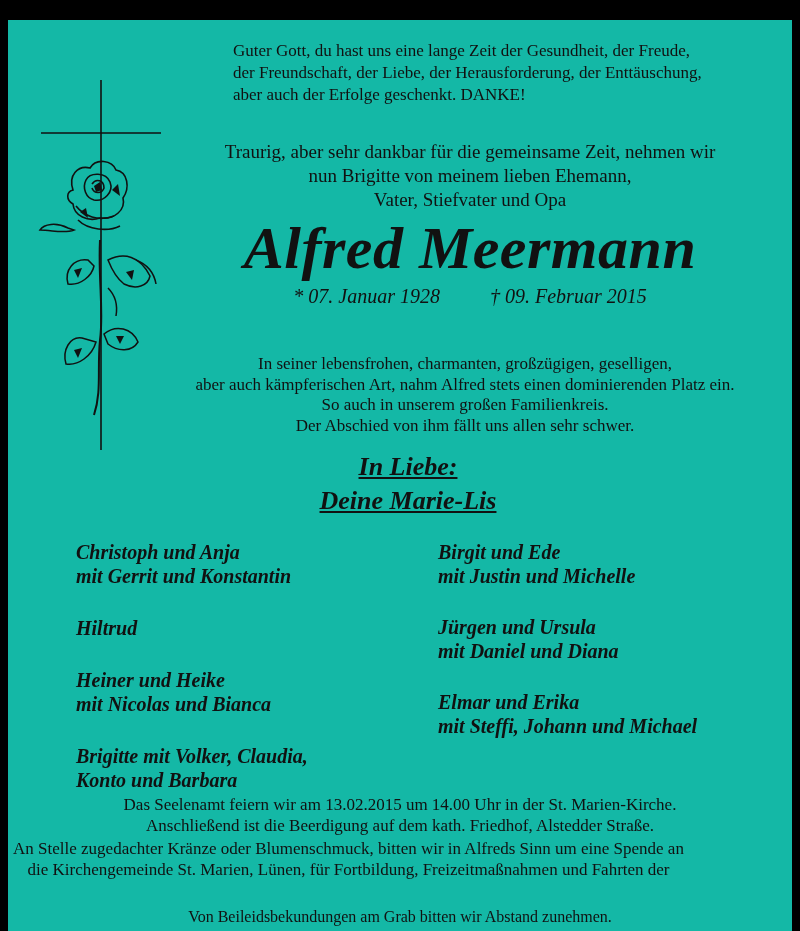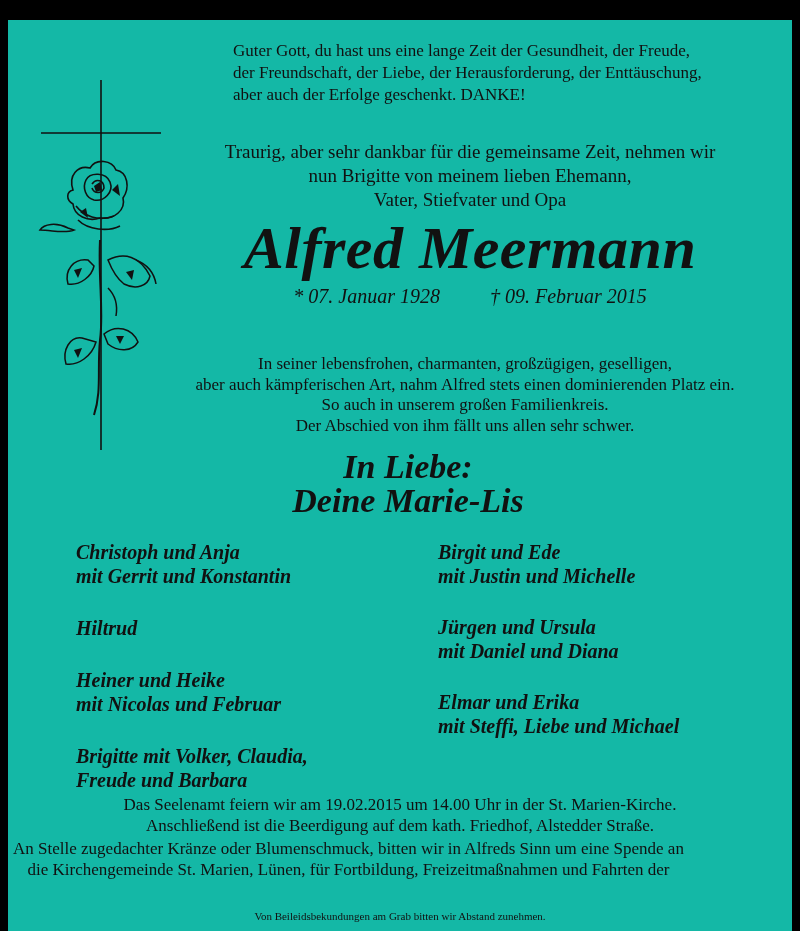--- a/index.html
+++ b/index.html
@@ -32,40 +32,40 @@
     left: 140px; top: 263px; width: 644px;
     font-size: 20px; line-height: 26px; font-style: italic;
   }
   .dates .gap { display: inline-block; width: 40px; }
   .tribute {
     left: 130px; top: 318px; width: 654px;
     font-size: 17px; line-height: 20.5px; margin-top: 16px;
   }
   .signoff {
     left: 200px; top: 430px; width: 400px;
-    font-size: 34px; line-height: 34px; font-weight: bold; font-style: italic;
+    font-size: 26px; line-height: 34px; font-weight: bold; font-style: italic; text-decoration: underline;
   }
   .family-col {
     top: 520px; font-size: 20px; line-height: 24px; font-weight: bold; font-style: italic;
   }
   .family-col.left { left: 68px; width: 360px; }
   .family-col.right { left: 430px; width: 360px; }
   .family-group { margin: 0 0 28px 0; }
   .family-group.tight { margin-bottom: 27px; }
   .service {
     left: 0; top: 774px; width: 784px;
     font-size: 17px; line-height: 21px;
   }
   .donation {
     left: 0; top: 818px; width: 681px;
     font-size: 17px; line-height: 21px;
   }
   .note {
     left: 0; top: 886px; width: 784px;
-    font-size: 11px; line-height: 21px; font-family: Liberation Serif, serif;
+    font-size: 16px; line-height: 21px; font-family: Liberation Serif, serif;
   }
   .line { display: block; white-space: nowrap; }
   .illustration { left: 20px; top: 60px; width: 150px; height: 380px; }
 </style>
 </head>
 <body>
 
 <div class="card">
 
   <div class="abs illustration">
@@ -146,45 +146,45 @@
   <div class="abs family-col left">
     <div class="family-group">
       <span class="line">Christoph und Anja</span>
       <span class="line">mit Gerrit und Konstantin</span>
     </div>
     <div class="family-group">
       <span class="line">Hiltrud</span>
     </div>
     <div class="family-group">
       <span class="line">Heiner und Heike</span>
-      <span class="line">mit Nicolas und Februar</span>
+      <span class="line">mit Nicolas und Bianca</span>
     </div>
     <div class="family-group">
       <span class="line">Brigitte mit Volker, Claudia,</span>
-      <span class="line">Freude und Barbara</span>
+      <span class="line">Konto und Barbara</span>
     </div>
   </div>
 
   <div class="abs family-col right">
     <div class="family-group tight">
       <span class="line">Birgit und Ede</span>
       <span class="line">mit Justin und Michelle</span>
     </div>
     <div class="family-group tight">
       <span class="line">Jürgen und Ursula</span>
       <span class="line">mit Daniel und Diana</span>
     </div>
     <div class="family-group tight">
       <span class="line">Elmar und Erika</span>
-      <span class="line">mit Steffi, Liebe und Michael</span>
+      <span class="line">mit Steffi, Johann und Michael</span>
     </div>
   </div>
 
   <div class="abs service center">
-    <span class="line">Das Seelenamt feiern wir am 19.02.2015 um 14.00 Uhr in der St. Marien-Kirche.</span>
+    <span class="line">Das Seelenamt feiern wir am 13.02.2015 um 14.00 Uhr in der St. Marien-Kirche.</span>
     <span class="line">Anschließend ist die Beerdigung auf dem kath. Friedhof, Alstedder Straße.</span>
   </div>
 
   <div class="abs donation center">
     <span class="line">An Stelle zugedachter Kränze oder Blumenschmuck, bitten wir in Alfreds Sinn um eine Spende an</span>
     <span class="line">die Kirchengemeinde St. Marien, Lünen, für Fortbildung, Freizeitmaßnahmen und Fahrten der</span>
   </div>
 
   <div class="abs note center">Von Beileidsbekundungen am Grab bitten wir Abstand zunehmen.</div>
 

